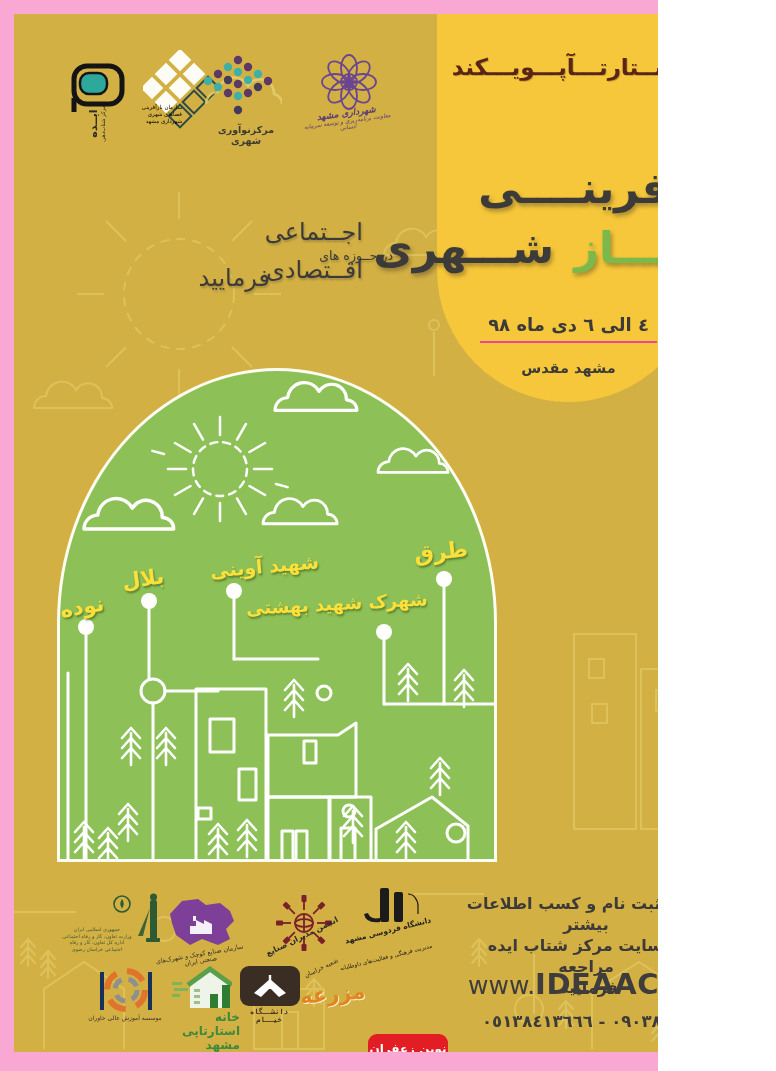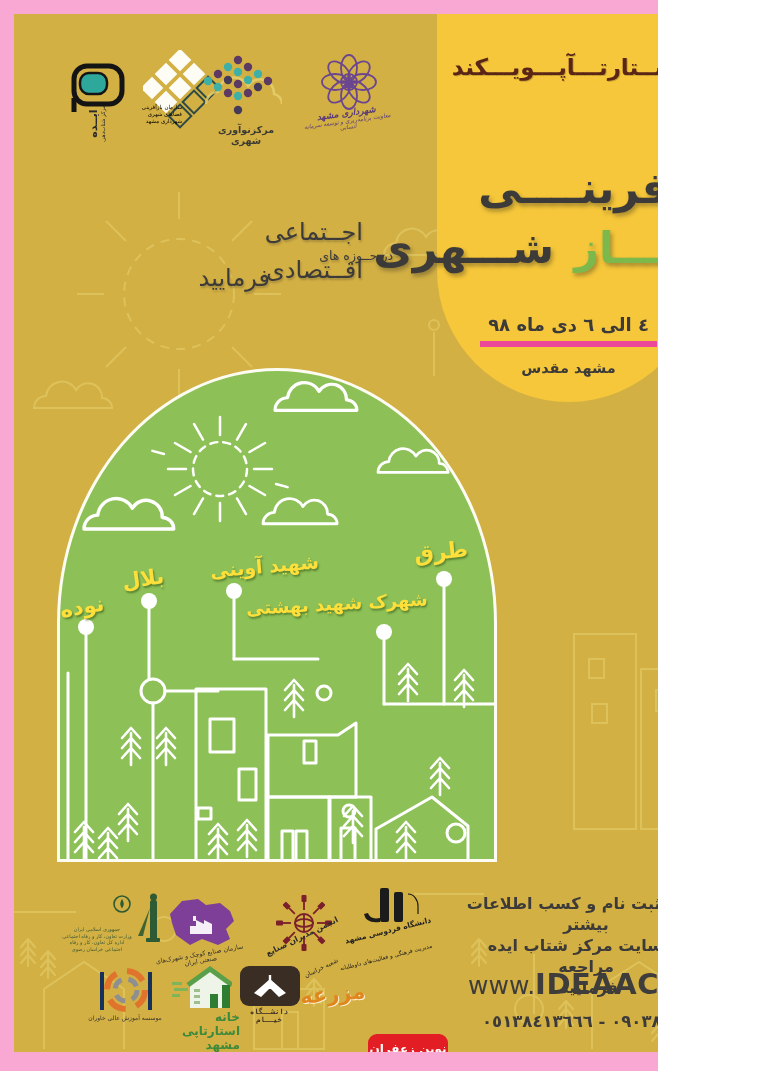--- a/index.html
+++ b/index.html
@@ -14,21 +14,21 @@
   .pill{left:423px;top:0;width:263px;height:388px;background:#f6c73a;
         border-radius:0 0 132px 132px;}
   .pill-title{left:0;right:0;top:40px;text-align:center;color:#5a2517;font-weight:bold;
         font-size:23px;white-space:nowrap;text-shadow:1px 1px 0 rgba(0,0,0,.18);}
   .main-title{top:144px;right:10px;text-align:right;line-height:60px;white-space:nowrap;}
   .mt1{font-size:43px;font-weight:bold;color:#3d3b39;margin-right:6px;
        text-shadow:2px 3px 4px rgba(30,30,30,.35);}
   .mt2{font-size:43px;font-weight:bold;color:#3d3b39;text-shadow:2px 3px 4px rgba(30,30,30,.35);}
   .mt2 .green-word{color:#7cb94d;margin-left:20px;}
   .pill-date{left:0;right:0;top:300px;text-align:center;}
-  .pill-date span{display:inline-block;border-bottom:6px solid #ec4899;padding:0 8px 6px;
+  .pill-date span{display:inline-block;border-bottom:2px solid #ec4899;padding:0 8px 6px;
        font-size:18px;font-weight:bold;color:#3d3b39;white-space:nowrap;}
   .pill-city{left:0;right:0;top:346px;text-align:center;font-size:14.5px;font-weight:bold;color:#3d3b39;}
   .idea-cap{left:34px;top:100px;width:96px;transform:rotate(-90deg);text-align:center;color:#2b2b28;}
   .idea-cap .big{font-size:11px;font-weight:bold;letter-spacing:1px;}
   .idea-cap .small{font-size:5.5px;}
   .dia-cap{left:116px;top:90px;width:52px;font-size:5.5px;line-height:7px;text-align:right;}
   .inno-cap{left:192px;top:110px;width:80px;font-size:9.5px;font-weight:bold;color:#3b3b33;text-align:center;}
   .muni-cap{left:286px;top:94px;width:94px;transform:rotate(-8deg);color:#5b3c78;text-align:center;}
   .muni-cap .l1{font-size:9px;font-weight:bold;font-style:italic;}
   .muni-cap .l2{font-size:5.8px;font-style:italic;}

